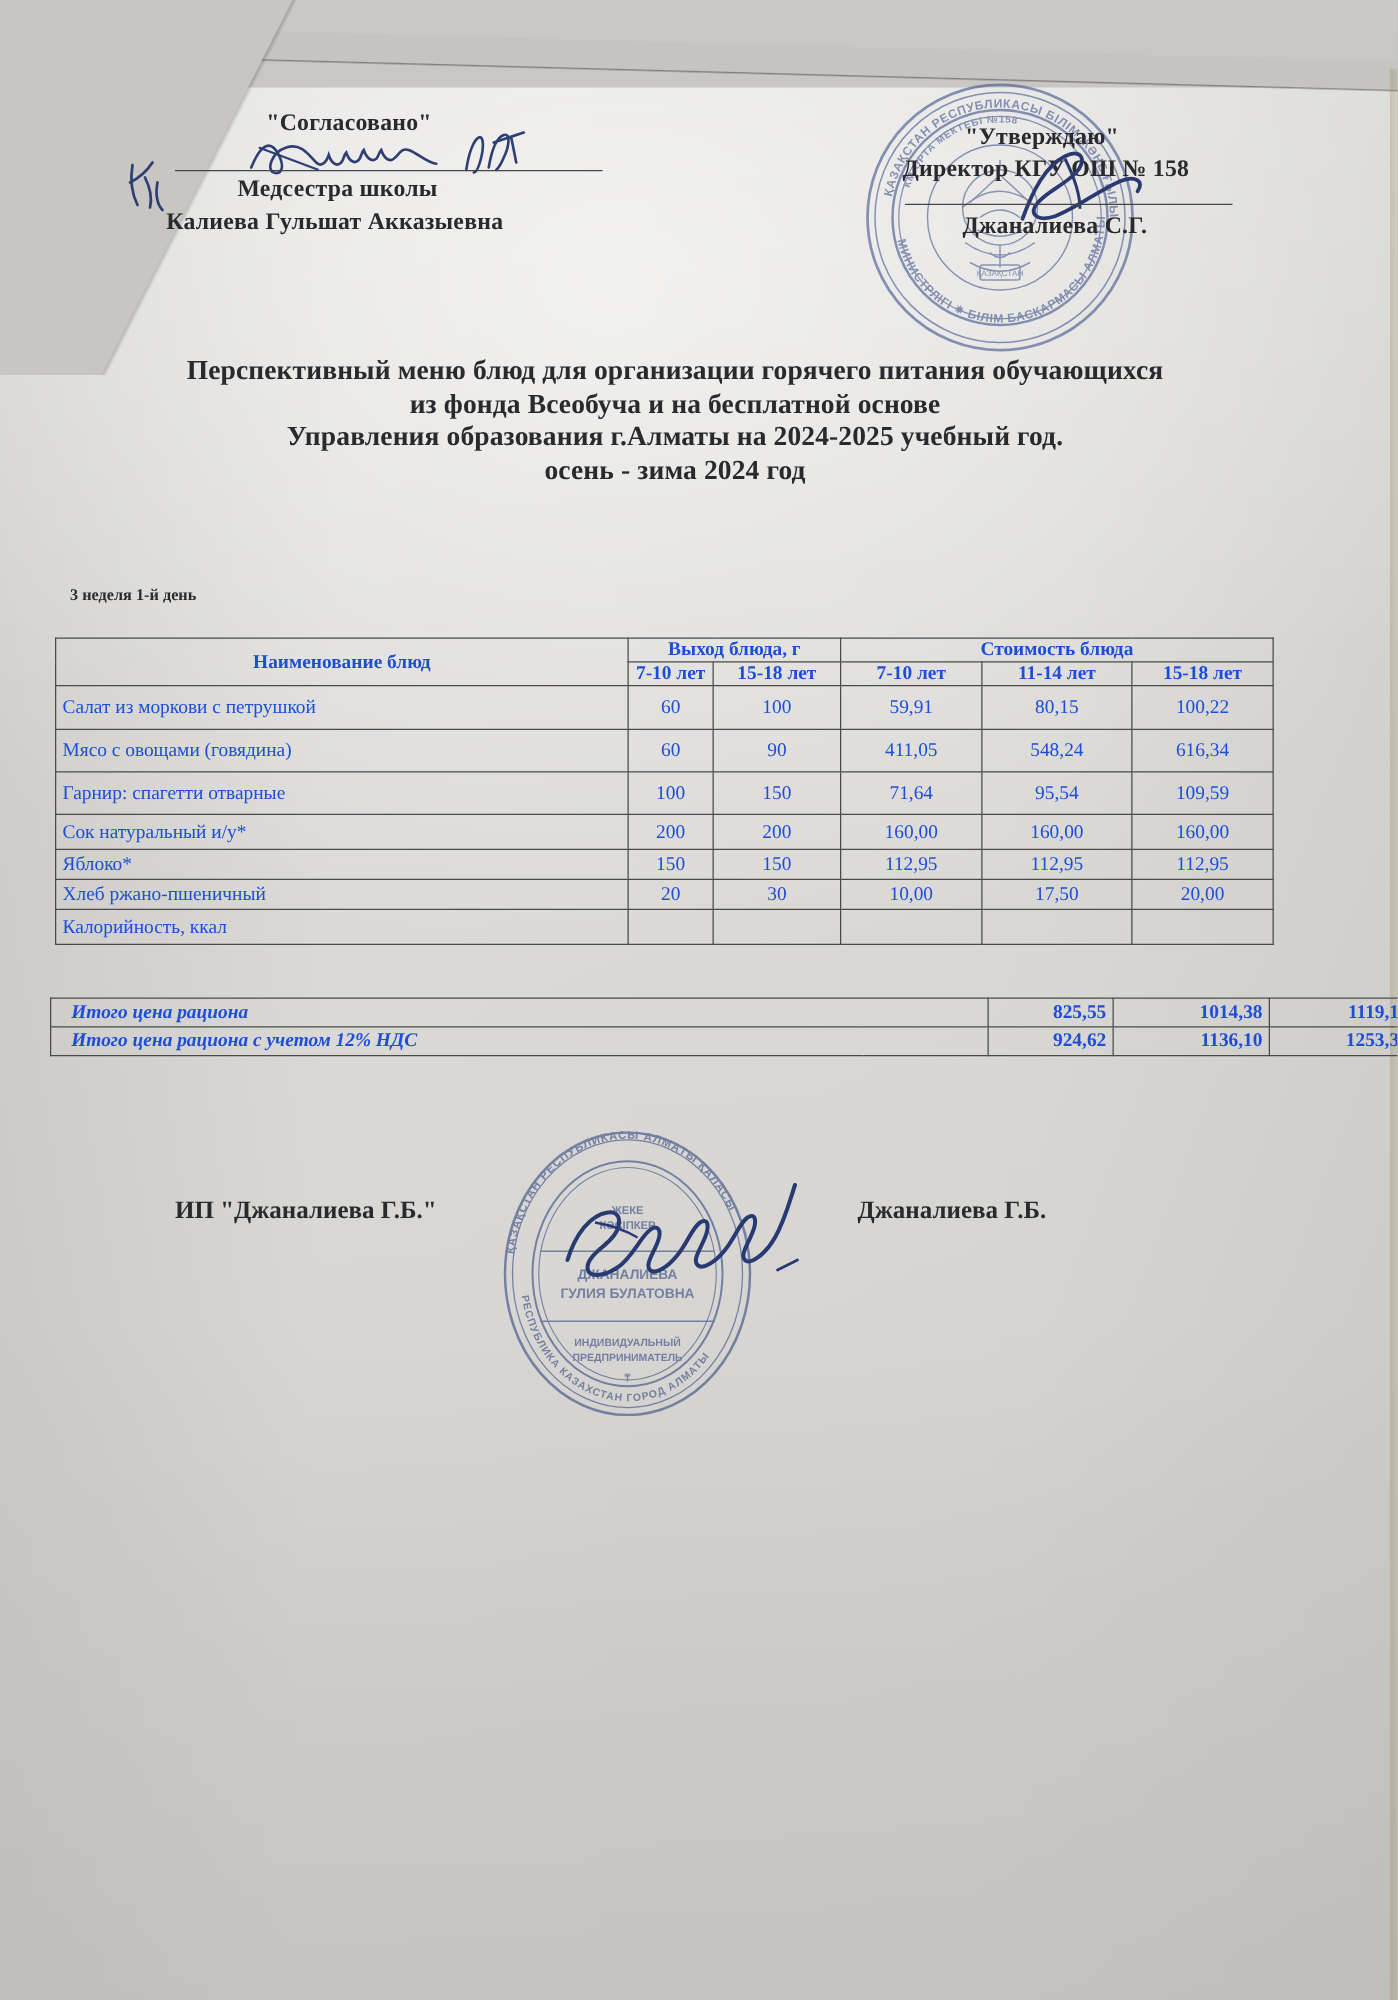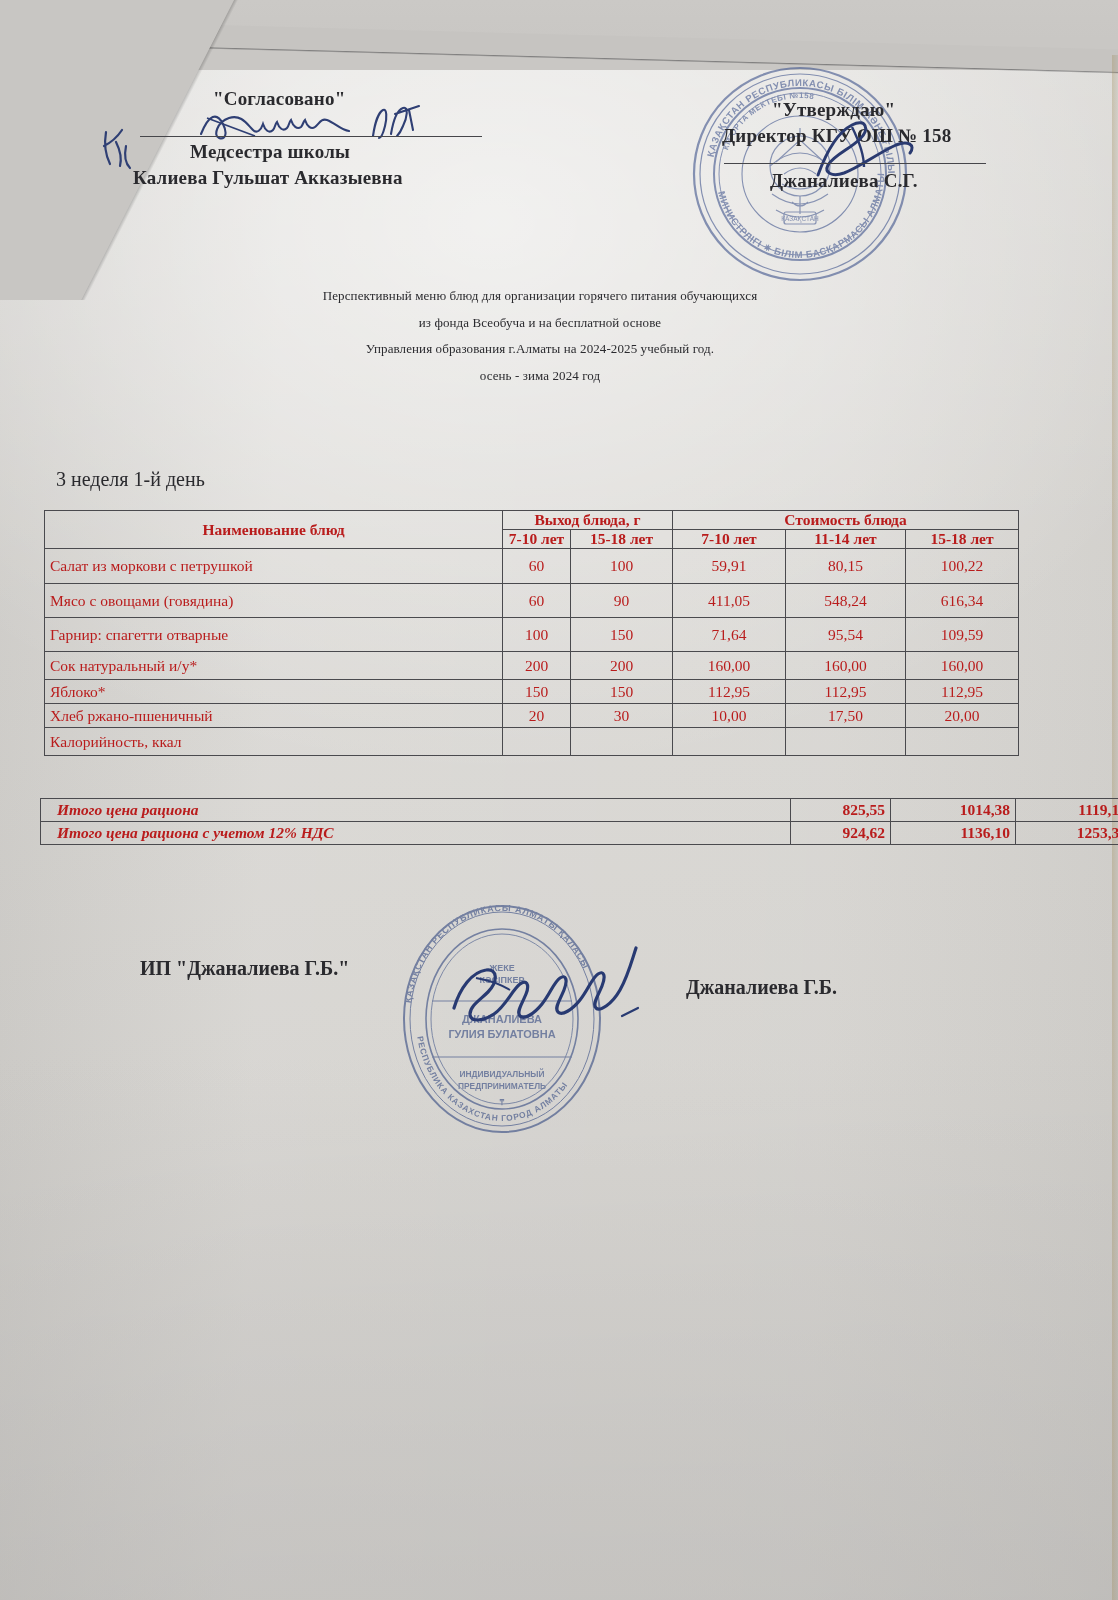--- a/index.html
+++ b/index.html
@@ -96,39 +96,39 @@
   }
 
   
   #title-block {
     position: absolute;
     left: 0; top: 283px;
     width: 1080px;
     text-align: center;
   }
   #title-block div {
-    font-weight: normal;
-    font-size: 13px;
+    font-weight: bold;
+    font-size: 22px;
     line-height: 26.5px;
     letter-spacing: 0.1px;
   }
 
   
   #week-label {
     position: absolute;
     left: 56px; top: 468px;
-    font-size: 20px;
-    font-weight: normal;
+    font-size: 13px;
+    font-weight: bold;
   }
 
   
   table {
     border-collapse: collapse;
     font-size: 15.5px;
-    color: #b91c1c;
+    color: #1d4ed8;
   }
   table td, table th {
     border: 1.2px solid #4a4a4e;
     padding: 0;
     font-weight: normal;
   }
   #main-table {
     position: absolute;
     left: 44px; top: 510px;
     width: 974px;
@@ -195,21 +195,20 @@
     font-size: 20px;
     font-weight: bold;
     white-space: nowrap;
   }
   #footer-right {
     position: absolute;
     left: 686px; top: 957px;
     font-size: 20px;
     font-weight: bold;
     white-space: nowrap;
-    margin-top: 19px;
   }
 
   
   .stamp {
     position: absolute;
     pointer-events: none;
     opacity: 0.62;
   }
   #stamp-top {
     left: 688px; top: 62px;

